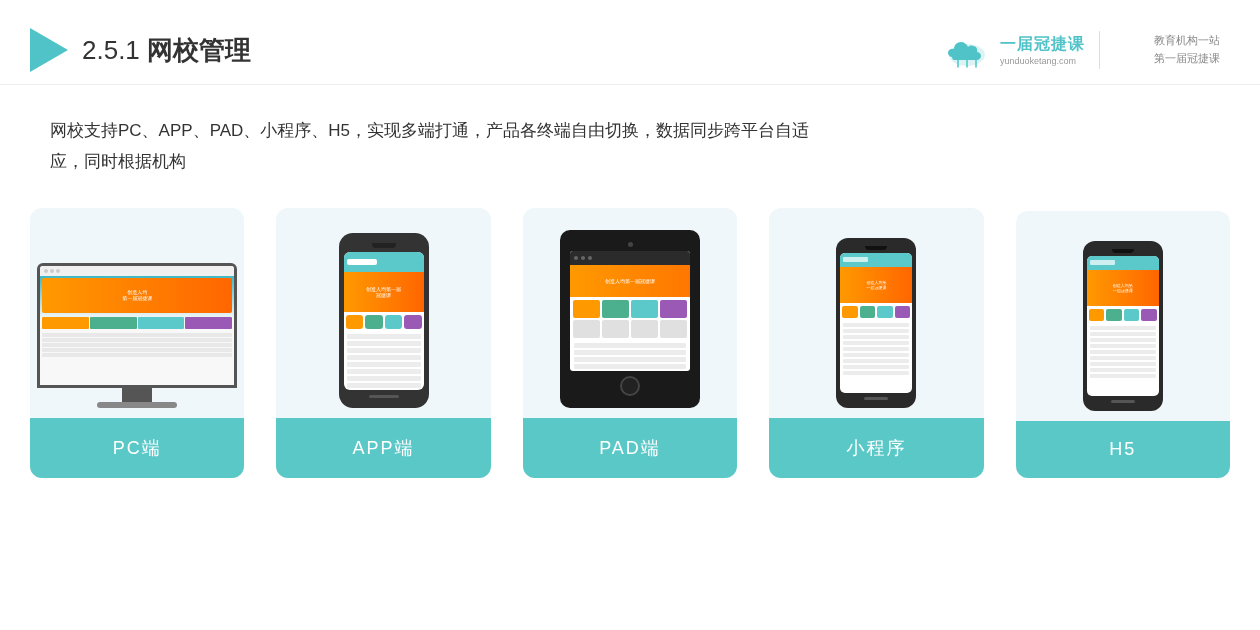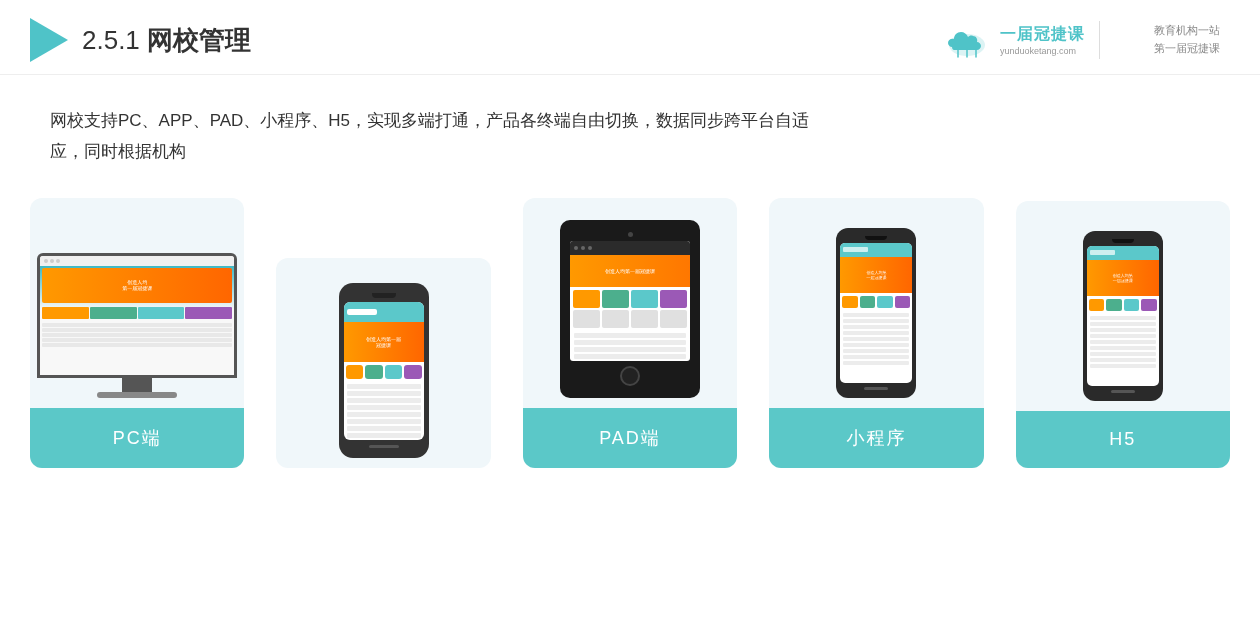--- a/index.html
+++ b/index.html
@@ -16,21 +16,21 @@
       min-height: 630px;
       background: #fff;
       position: relative;
     }
 
     
     .header {
       display: flex;
       align-items: center;
       justify-content: space-between;
-      padding: 18px 40px 12px 30px;
+      padding: 28px 40px 12px 30px;
       border-bottom: 1px solid #eee;
     }
 
     .header-left {
       display: flex;
       align-items: center;
       gap: 14px;
     }
 
     .logo-triangle {
@@ -638,20 +638,21 @@
                 <div class="phone-list-row"></div>
                 <div class="phone-list-row"></div>
                 <div class="phone-list-row"></div>
                 <div class="phone-list-row"></div>
               </div>
             </div>
             <div class="phone-home-indicator"></div>
           </div>
         </div>
       </div>
+      <div class="device-card-label">APP端</div>
     </div>
 
     <div class="device-card">
       <div class="device-card-image">
         <div class="pad-device">
           <div class="pad-outer">
             <div class="pad-camera"></div>
             <div class="pad-screen">
               <div class="pad-content">
                 <div class="pad-top-bar">

